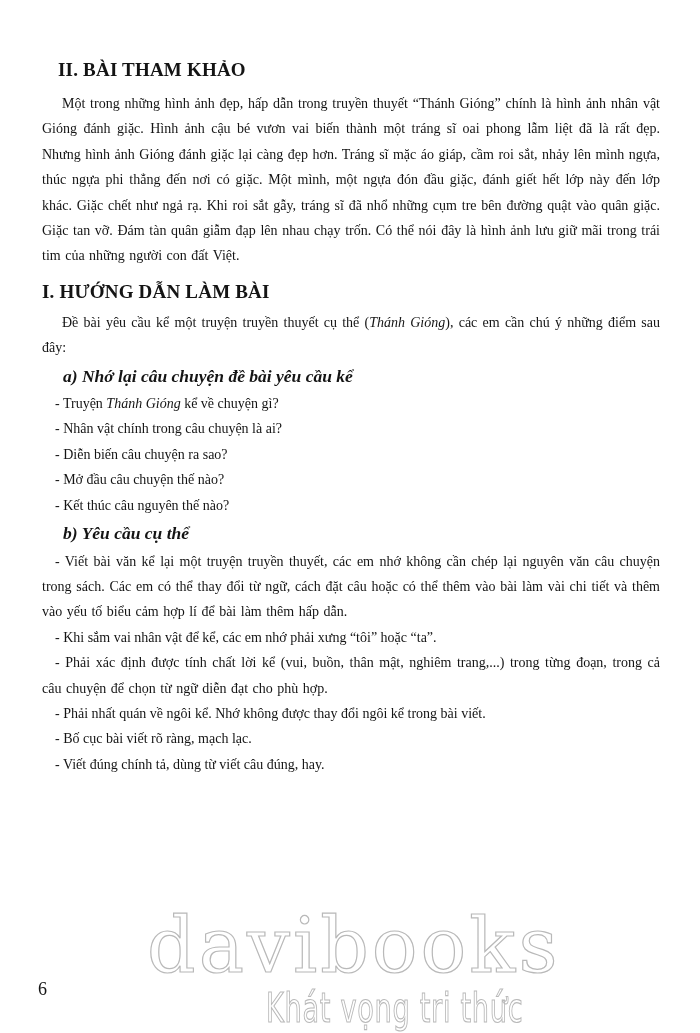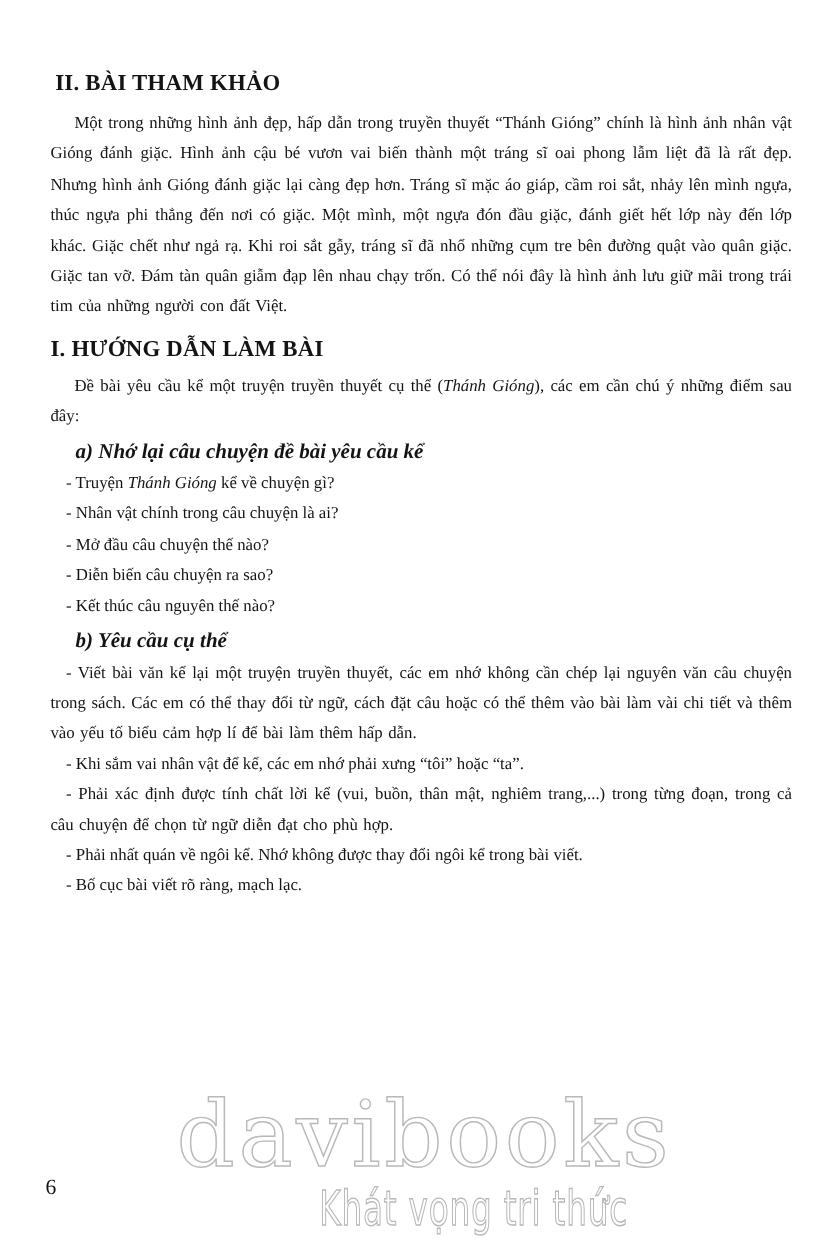--- a/index.html
+++ b/index.html
@@ -42,21 +42,21 @@
     transform-origin: left top;
     white-space: nowrap;
   }
 
   
   .content { position: relative; z-index: 1; padding: 59px 40px 0 42px; }
 
   .h-main {
     font-size: 19px;
     font-weight: bold;
-    margin: 0 0 10px 4px;
+    margin: 0 0 10px 16px;
     letter-spacing: 0.2px;
   }
   .h-guide { margin: 12px 0 7px 0; }
 
   .body-p {
     font-size: 14px;
     line-height: 25.4px;
     margin: 0;
   }
   .just { text-align: justify; word-spacing: 1px; }
@@ -118,29 +118,30 @@
 
     <h2 class="h-main h-guide">I. HƯỚNG DẪN LÀM BÀI</h2>
 
     <p class="body-p just indent-para"><span>Đề bài yêu cầu kể một truyện truyền thuyết cụ thể (</span><i>Thánh Gióng</i><span>), các em cần chú ý những điểm sau đây:</span></p>
 
     <h3 class="sub-head">a) Nhớ lại câu chuyện đề bài yêu cầu kể</h3>
 
     <p class="body-p indent-item"><span>- Truyện </span><i>Thánh Gióng</i><span> kể về chuyện gì?</span></p>
 
     <p class="body-p indent-item">- Nhân vật chính trong câu chuyện là ai?</p>
+    <p class="body-p indent-item">- Diễn biến câu chuyện ra sao?</p>
     <p class="body-p indent-item">- Mở đầu câu chuyện thế nào?</p>
-    <p class="body-p indent-item">- Diễn biến câu chuyện ra sao?</p>
     <p class="body-p indent-item">- Kết thúc câu nguyên thế nào?</p>
 
     <h3 class="sub-head">b) Yêu cầu cụ thể</h3>
 
     <p class="body-p just indent-item">- Viết bài văn kể lại một truyện truyền thuyết, các em nhớ không cần chép lại nguyên văn câu chuyện trong sách. Các em có thể thay đổi từ ngữ, cách đặt câu hoặc có thể thêm vào bài làm vài chi tiết và thêm vào yếu tố biểu cảm hợp lí để bài làm thêm hấp dẫn.</p>
     <p class="body-p indent-item">- Khi sắm vai nhân vật để kể, các em nhớ phải xưng “tôi” hoặc “ta”.</p>
     <p class="body-p just indent-item">- Phải xác định được tính chất lời kể (vui, buồn, thân mật, nghiêm trang,...) trong từng đoạn, trong cả câu chuyện để chọn từ ngữ diễn đạt cho phù hợp.</p>
     <p class="body-p indent-item">- Phải nhất quán về ngôi kể. Nhớ không được thay đổi ngôi kể trong bài viết.</p>
     <p class="body-p indent-item">- Bố cục bài viết rõ ràng, mạch lạc.</p>
+    <p class="body-p indent-item">- Viết đúng chính tả, dùng từ viết câu đúng, hay.</p>
 
   </div>
 
   <div class="page-number">6</div>
 
 </div>
 
 </body></html>

